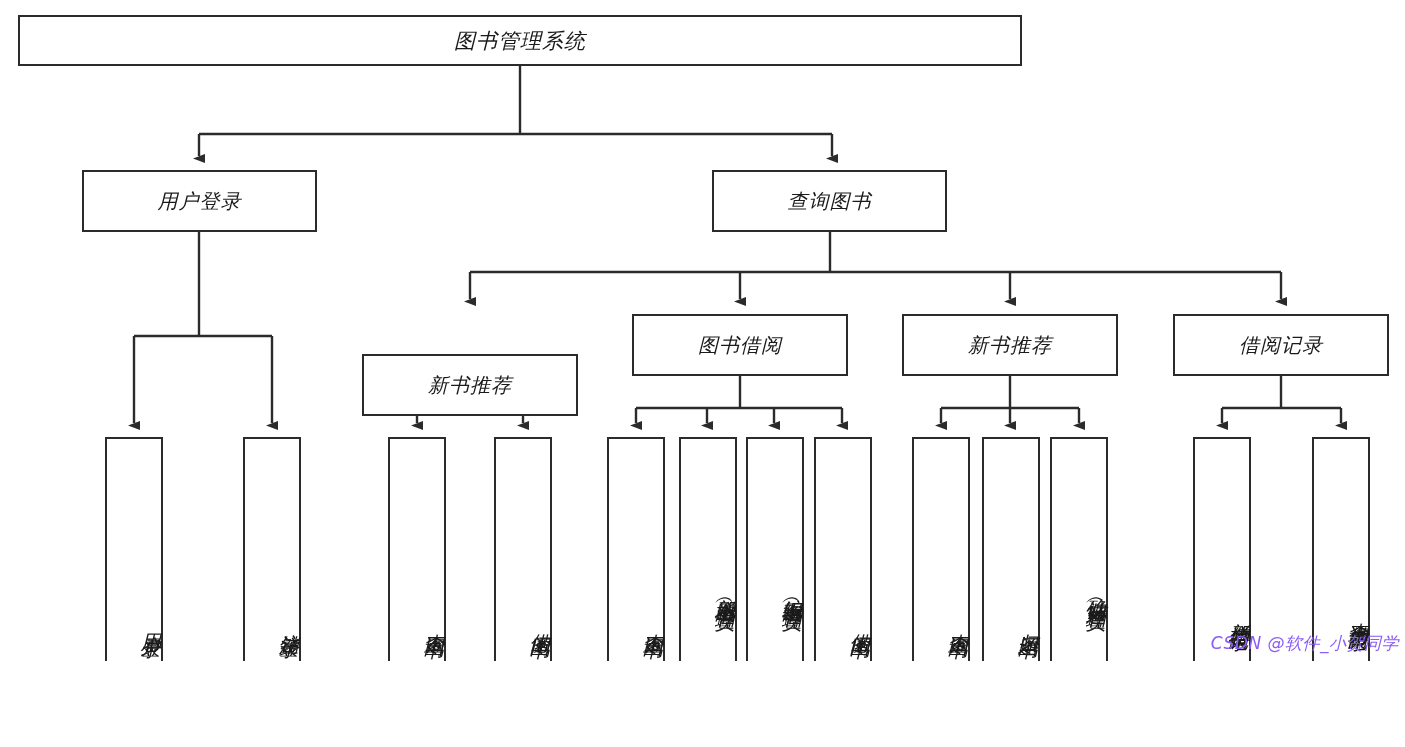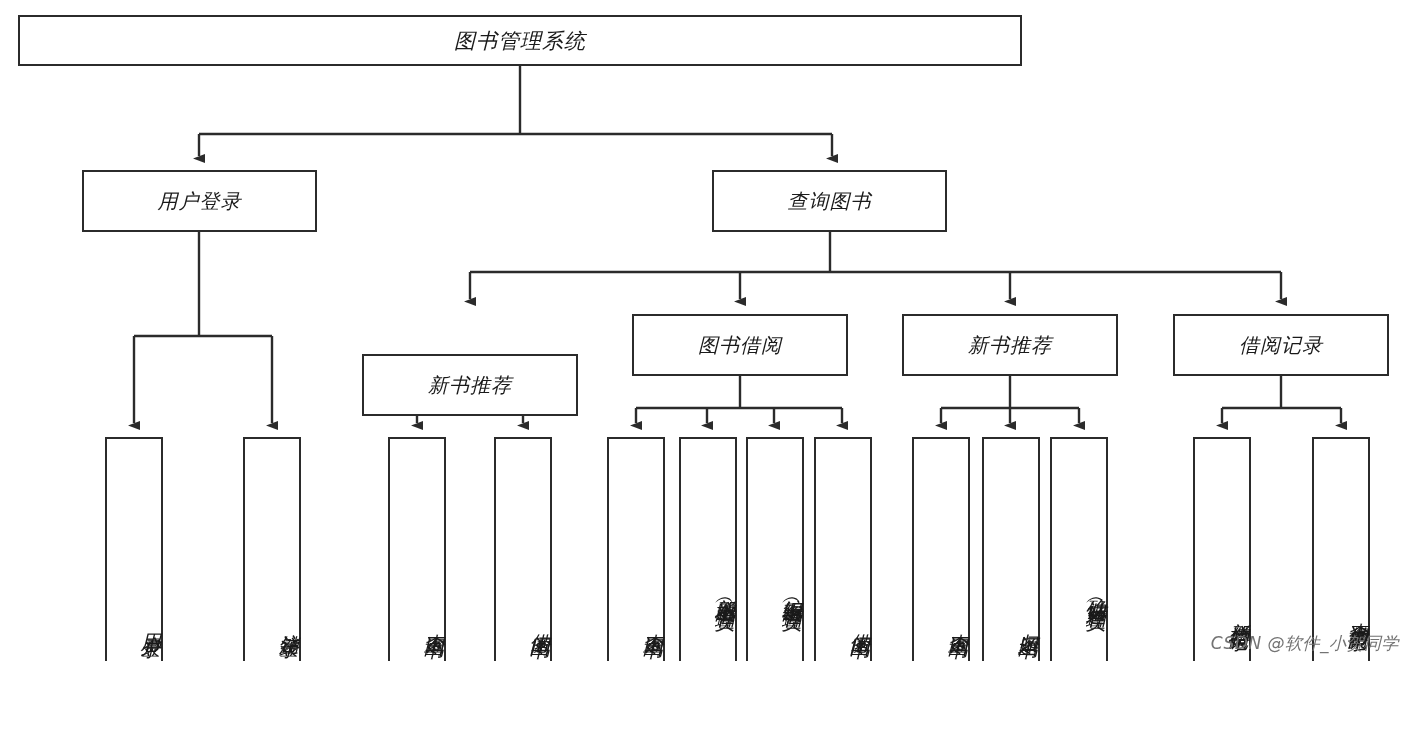--- a/index.html
+++ b/index.html
@@ -66,21 +66,21 @@
     margin-top: 46px;
   }
   .node.leaf.tall .vlabel {
     margin-top: 4px;
   }
   .watermark {
     position: absolute;
     right: 6px;
     bottom: 6px;
     font-size: 17px;
-    color: #737373;
+    color: #8b5cf6;
     letter-spacing: 0.5px;
     z-index: 3;
     white-space: nowrap;
   }
 </style>
 </head>
 <body>
 
 <div id="canvas">
 

